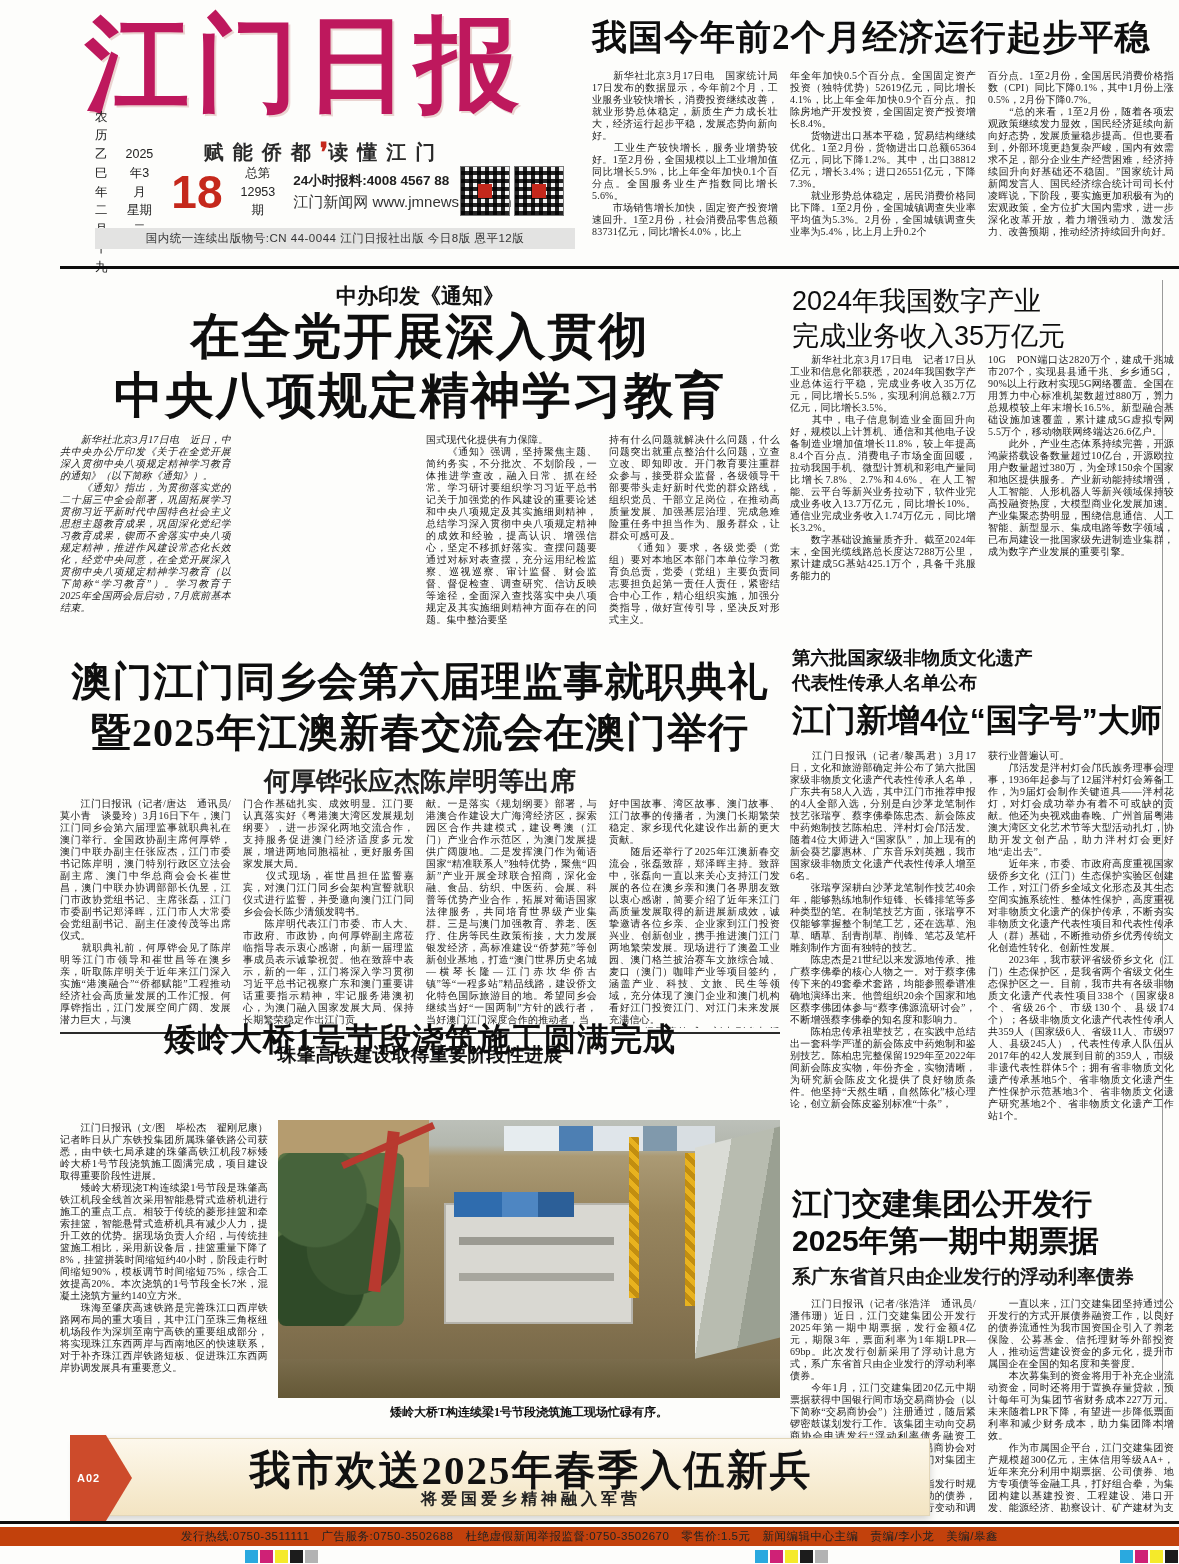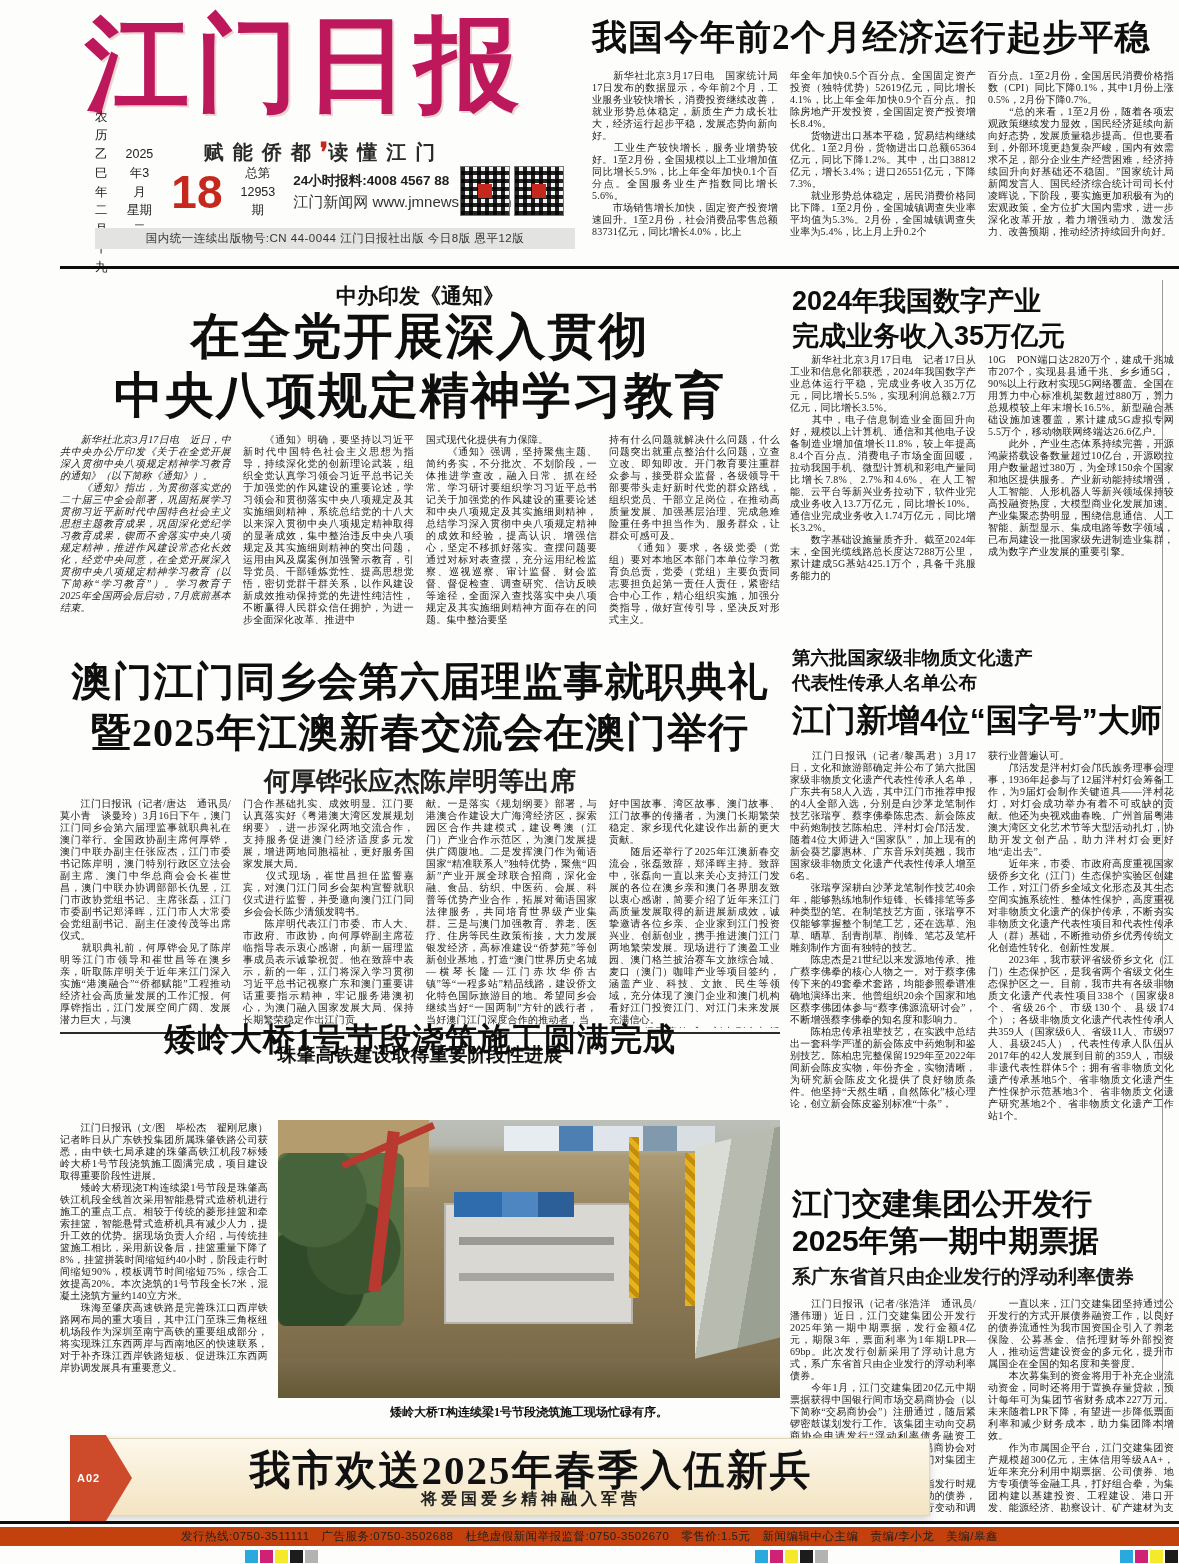--- a/index.html
+++ b/index.html
@@ -124,27 +124,26 @@
 
   <div class="abs rule-black" style="left:60px;top:266px;width:1119px;height:3px;"></div>
   <div class="abs vline" style="left:1162px;top:280px;height:1150px;"></div>
 
   <div class="abs kicker-sans center" style="left:60px;top:282px;width:720px;font-size:21px;">中办印发《通知》</div>
   <div class="abs headline-serif center" style="left:60px;top:308px;width:720px;font-size:49px;line-height:1.2;letter-spacing:2px;white-space:pre-line;">在全党开展深入贯彻
 中央八项规定精神学习教育</div>
 
   <div class="col" style="left:60px;top:434px;width:171px;height:202px;font-style:italic;">　　新华社北京3月17日电　近日，中共中央办公厅印发《关于在全党开展深入贯彻中央八项规定精神学习教育的通知》（以下简称《通知》）。
 　　《通知》指出，为贯彻落实党的二十届三中全会部署，巩固拓展学习贯彻习近平新时代中国特色社会主义思想主题教育成果，巩固深化党纪学习教育成果，锲而不舍落实中央八项规定精神，推进作风建设常态化长效化，经党中央同意，在全党开展深入贯彻中央八项规定精神学习教育（以下简称“学习教育”）。学习教育于2025年全国两会后启动，7月底前基本结束。</div>
-  <div class="col" style="left:243px;top:434px;width:171px;height:202px;">　　《通知》明确，要坚持以习近平新时代中国特色社会主义思想为指导，持续深化党的创新理论武装，组织全党认真学习领会习近平总书记关于加强党的作风建设的重要论述，学习领会和贯彻落实中央八项规定及其实施细则精神，系统总结党的十八大以来深入贯彻中央八项规定精神取得的显著成效，集中整治违反中央八项规定及其实施细则精神的突出问题，运用由风及腐案例加强警示教育，引导党员、干部锤炼党性、提高思想觉悟，密切党群干群关系，以作风建设新成效推动保持党的先进性纯洁性，不断赢得人民群众信任拥护，为进一步全面深化改革、推进中</div>
   <div class="col" style="left:426px;top:434px;width:171px;height:202px;">国式现代化提供有力保障。
 　　《通知》强调，坚持聚焦主题、简约务实，不分批次、不划阶段，一体推进学查改，融入日常、抓在经常。学习研讨要组织学习习近平总书记关于加强党的作风建设的重要论述和中央八项规定及其实施细则精神，总结学习深入贯彻中央八项规定精神的成效和经验，提高认识、增强信心，坚定不移抓好落实。查摆问题要通过对标对表查摆，充分运用纪检监察、巡视巡察、审计监督、财会监督、督促检查、调查研究、信访反映等途径，全面深入查找落实中央八项规定及其实施细则精神方面存在的问题。集中整治要坚</div>
   <div class="col" style="left:609px;top:434px;width:171px;height:202px;">持有什么问题就解决什么问题，什么问题突出就重点整治什么问题，立查立改、即知即改。开门教育要注重群众参与，接受群众监督，各级领导干部要带头走好新时代党的群众路线，组织党员、干部立足岗位，在推动高质量发展、加强基层治理、完成急难险重任务中担当作为、服务群众，让群众可感可及。
 　　《通知》要求，各级党委（党组）要对本地区本部门本单位学习教育负总责，党委（党组）主要负责同志要担负起第一责任人责任，紧密结合中心工作，精心组织实施，加强分类指导，做好宣传引导，坚决反对形式主义。</div>
 
-  <div class="abs sans" style="left:792px;top:284px;width:385px;font-size:27px;font-weight:700;line-height:1.3;white-space:pre-line;color:#0e0e0e;">2024年我国数字产业
+  <div class="abs sans" style="left:792px;top:284px;width:385px;font-size:27px;font-weight:400;line-height:1.3;white-space:pre-line;color:#0e0e0e;">2024年我国数字产业
 完成业务收入35万亿元</div>
 
   <div class="col" style="left:790px;top:354px;width:186px;height:282px;">　　新华社北京3月17日电　记者17日从工业和信息化部获悉，2024年我国数字产业总体运行平稳，完成业务收入35万亿元，同比增长5.5%，实现利润总额2.7万亿元，同比增长3.5%。
 　　其中，电子信息制造业全面回升向好，规模以上计算机、通信和其他电子设备制造业增加值增长11.8%，较上年提高8.4个百分点。消费电子市场全面回暖，拉动我国手机、微型计算机和彩电产量同比增长7.8%、2.7%和4.6%。在人工智能、云平台等新兴业务拉动下，软件业完成业务收入13.7万亿元，同比增长10%。通信业完成业务收入1.74万亿元，同比增长3.2%。
 　　数字基础设施量质齐升。截至2024年末，全国光缆线路总长度达7288万公里，累计建成5G基站425.1万个，具备千兆服务能力的</div>
   <div class="col" style="left:988px;top:354px;width:186px;height:282px;">10G　PON端口达2820万个，建成千兆城市207个，实现县县通千兆、乡乡通5G，90%以上行政村实现5G网络覆盖。全国在用算力中心标准机架数超过880万，算力总规模较上年末增长16.5%。新型融合基础设施加速覆盖，累计建成5G虚拟专网5.5万个，移动物联网终端达26.6亿户。
 　　此外，产业生态体系持续完善，开源鸿蒙搭载设备数量超过10亿台，开源欧拉用户数量超过380万，为全球150余个国家和地区提供服务。产业新动能持续增强，人工智能、人形机器人等新兴领域保持较高投融资热度，大模型商业化发展加速。产业集聚态势明显，围绕信息通信、人工智能、新型显示、集成电路等数字领域，已布局建设一批国家级先进制造业集群，成为数字产业发展的重要引擎。</div>
 
   <div class="abs sans" style="left:792px;top:646px;width:385px;font-size:18.5px;font-weight:600;line-height:1.35;white-space:pre-line;color:#111;">第六批国家级非物质文化遗产
 代表性传承人名单公布</div>

